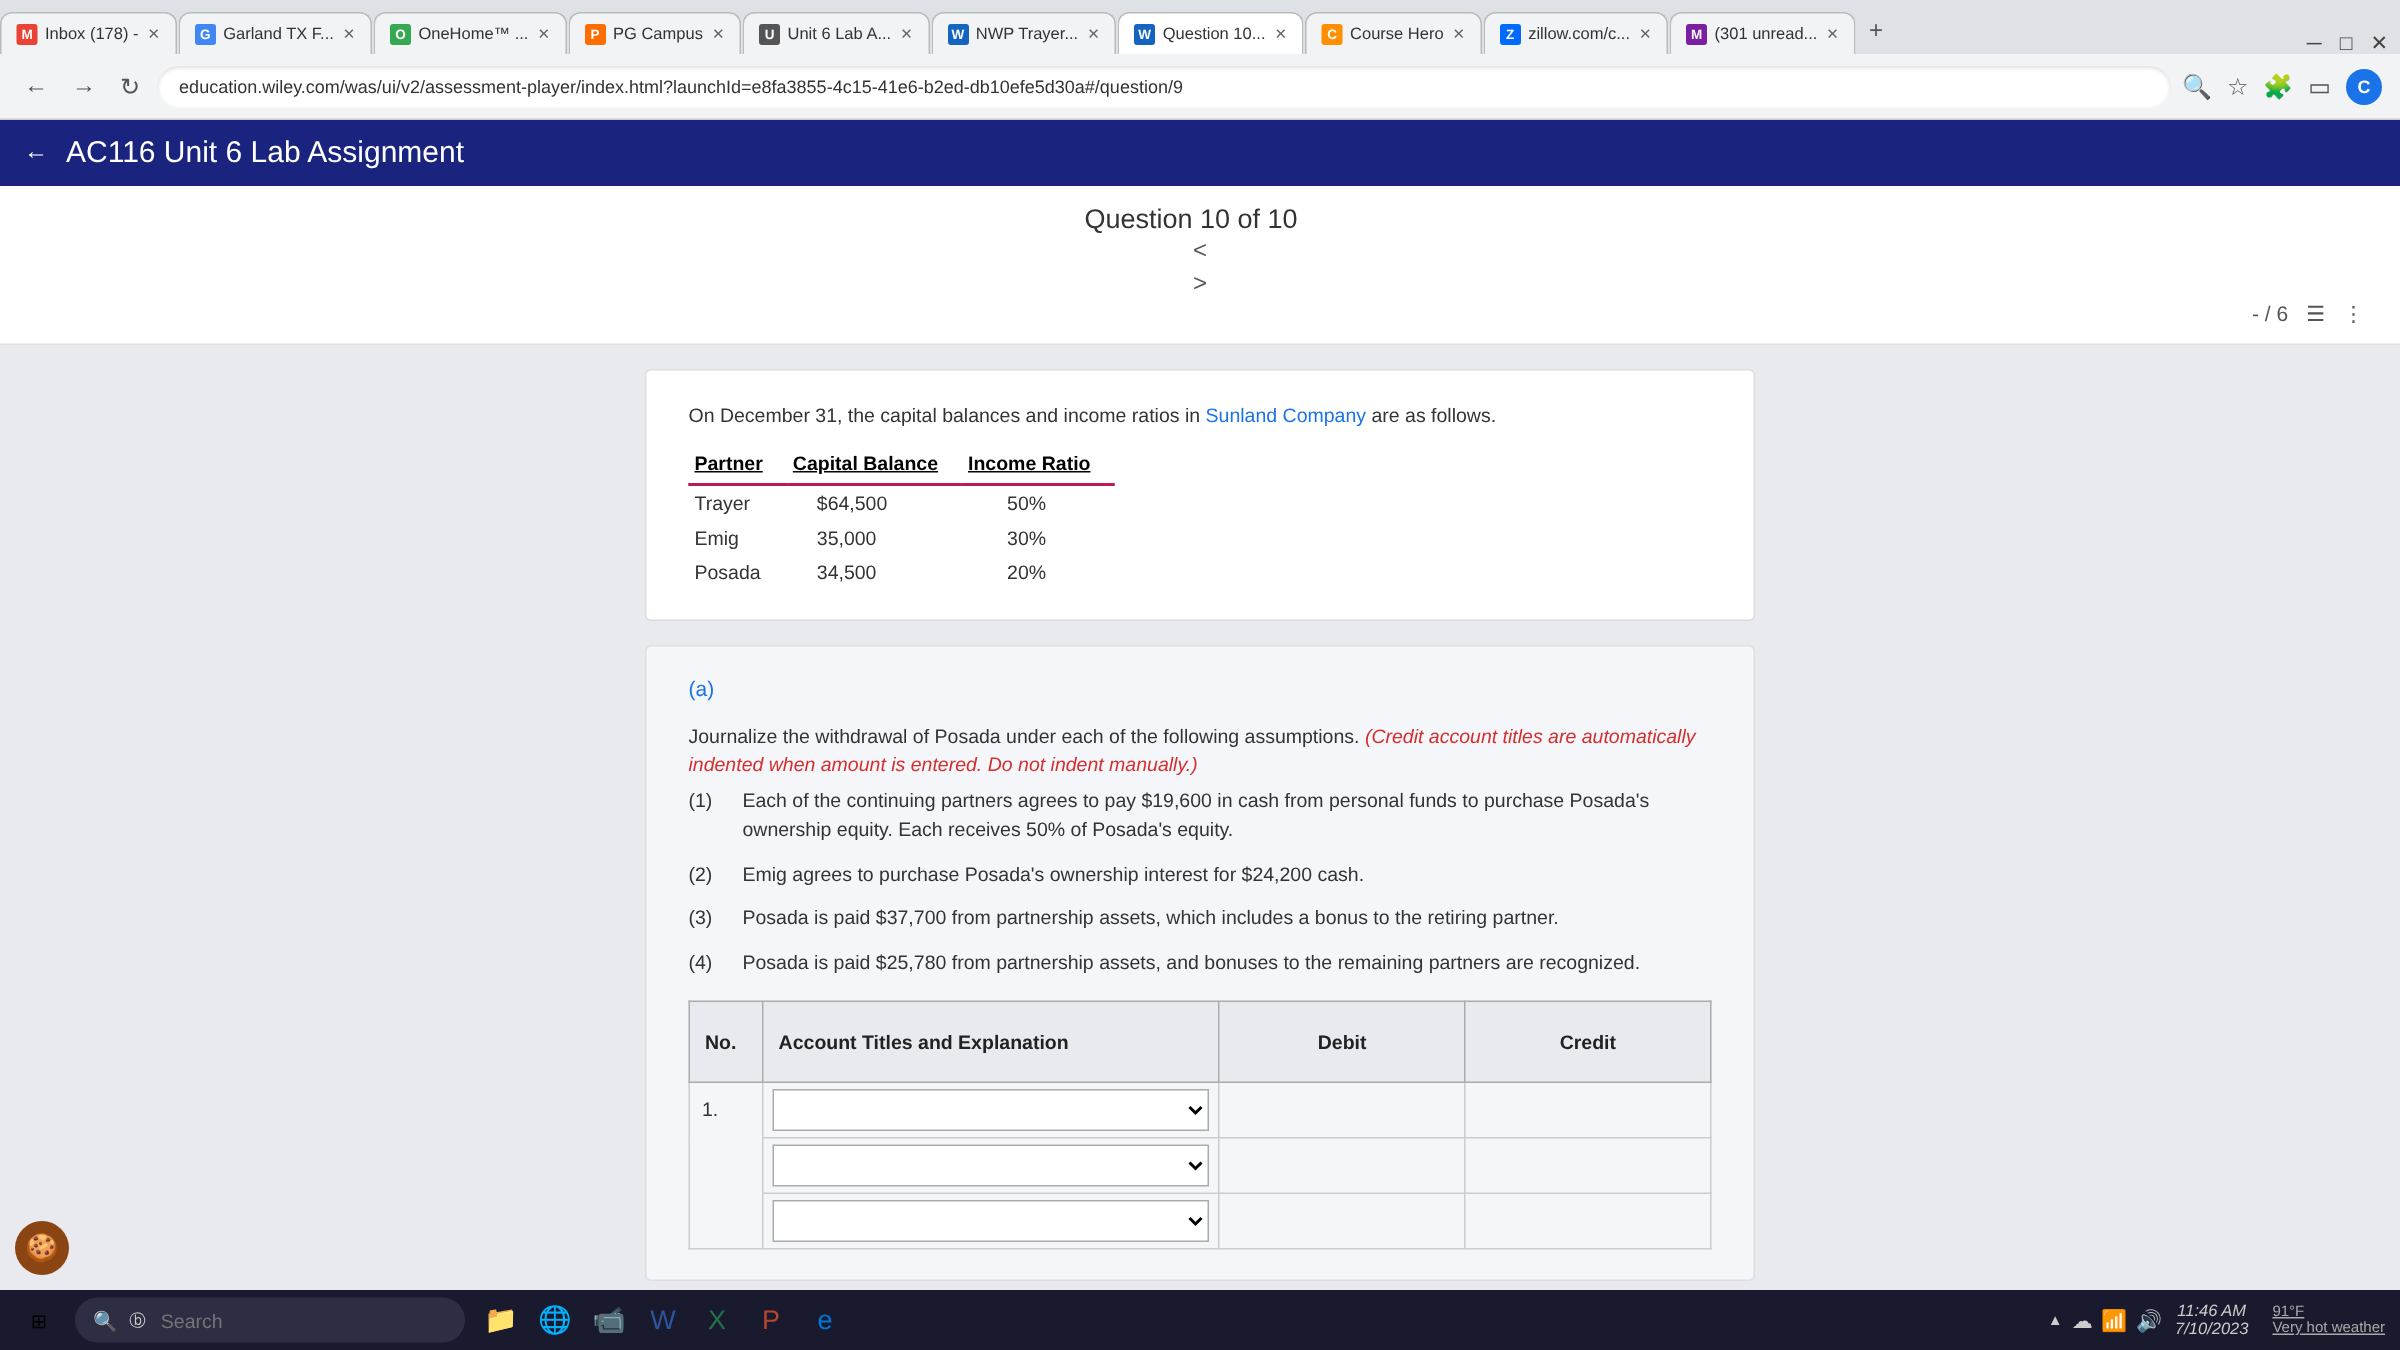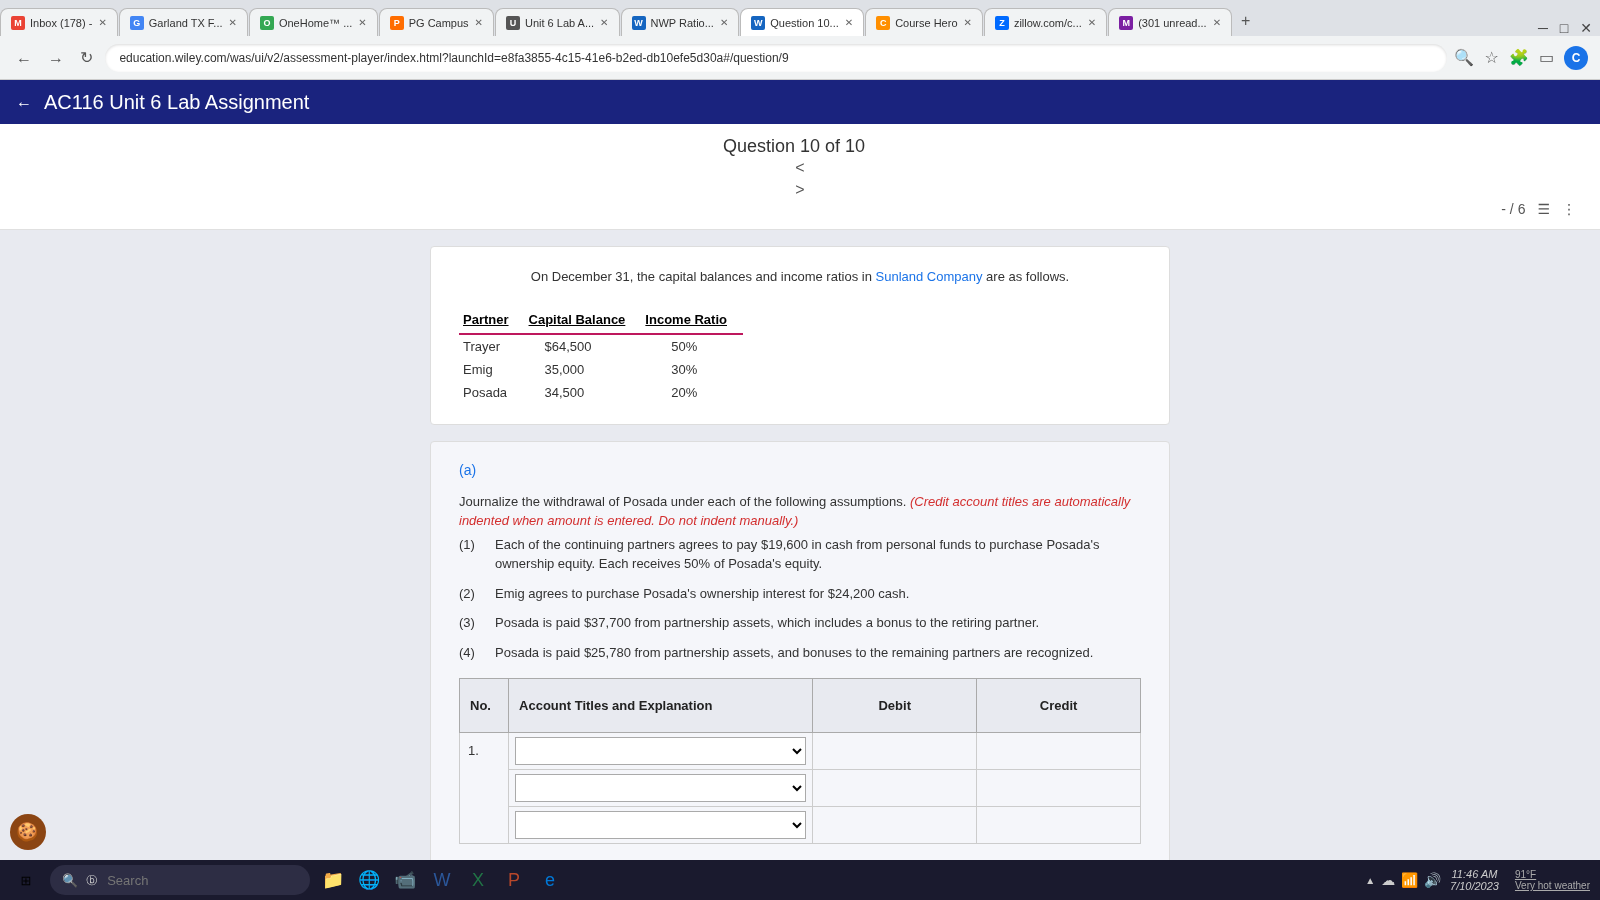--- a/index.html
+++ b/index.html
@@ -30,21 +30,21 @@
     .question-nav { display: flex; align-items: center; padding: 12px 24px; background: #fff; border-bottom: 1px solid #e0e0e0; flex-direction: column; }
     .question-title { font-size: 18px; color: #333; margin-right: 12px; }
     .nav-arrow { background: none; border: none; font-size: 16px; color: #555; cursor: pointer; padding: 2px 6px; }
     .nav-right { margin-left: auto; display: flex; align-items: center; gap: 12px; color: #555; font-size: 14px; }
 
     
     .content-area { background: #e8eaf0; height: calc(900px - 36px - 44px - 44px - 44px - 40px); overflow-y: auto; padding: 0; }
 
     
     .info-box { background: #fff; border: 1px solid #ddd; border-radius: 4px; margin: 16px auto; padding: 20px 28px; max-width: 740px; }
-    .info-text { font-size: 13px; color: #333; margin-bottom: 21px; line-height: 1.5; text-align: center; }
+    .info-text { font-size: 13px; color: #333; margin-bottom: 10px; line-height: 1.5; }
     .info-text a { color: #1a73e8; text-decoration: none; }
 
     
     .partner-table { border-collapse: collapse; margin-top: 8px; }
     .partner-table th { border-bottom: 2px solid #be185d; padding: 4px 16px 6px 4px; text-align: left; font-size: 13px; font-weight: 600; text-decoration: underline; }
     .partner-table td { padding: 4px 16px 4px 4px; font-size: 13px; color: #333; }
     .partner-table td:nth-child(2) { padding-left: 20px; }
     .partner-table td:nth-child(3) { padding-left: 30px; }
 
     
@@ -111,21 +111,21 @@
       <span>PG Campus</span>
       <span class="tab-close">✕</span>
     </div>
     <div class="tab">
       <div class="tab-favicon" style="background:#555;color:white;font-size:9px;display:flex;align-items:center;justify-content:center;font-weight:bold;">U</div>
       <span>Unit 6 Lab A...</span>
       <span class="tab-close">✕</span>
     </div>
     <div class="tab">
       <div class="tab-favicon" style="background:#1565C0;color:white;font-size:9px;display:flex;align-items:center;justify-content:center;font-weight:bold;">W</div>
-      <span>NWP Ratio...</span>
+      <span>NWP Trayer...</span>
       <span class="tab-close">✕</span>
     </div>
     <div class="tab active">
       <div class="tab-favicon" style="background:#1565C0;color:white;font-size:9px;display:flex;align-items:center;justify-content:center;font-weight:bold;">W</div>
       <span>Question 10...</span>
       <span class="tab-close">✕</span>
     </div>
     <div class="tab">
       <div class="tab-favicon" style="background:#FF8F00;color:white;font-size:9px;display:flex;align-items:center;justify-content:center;font-weight:bold;">C</div>
       <span>Course Hero</span>

